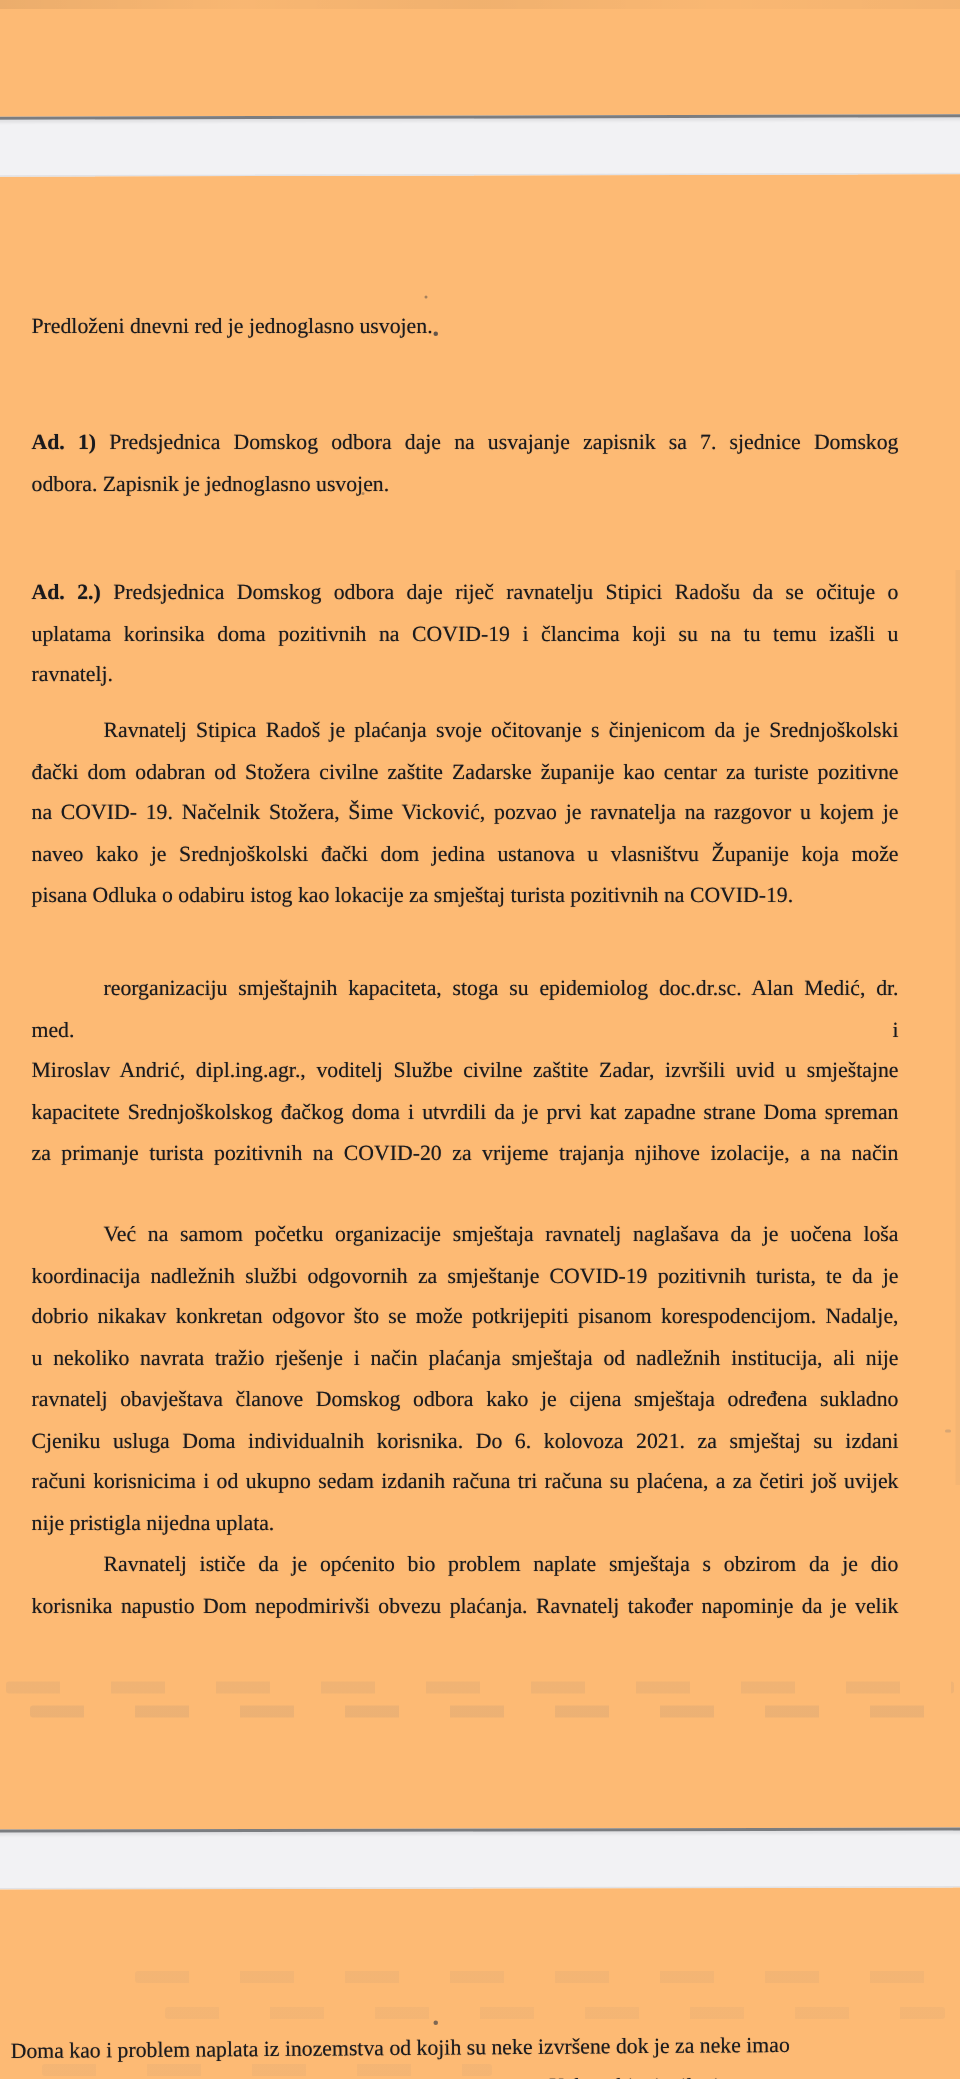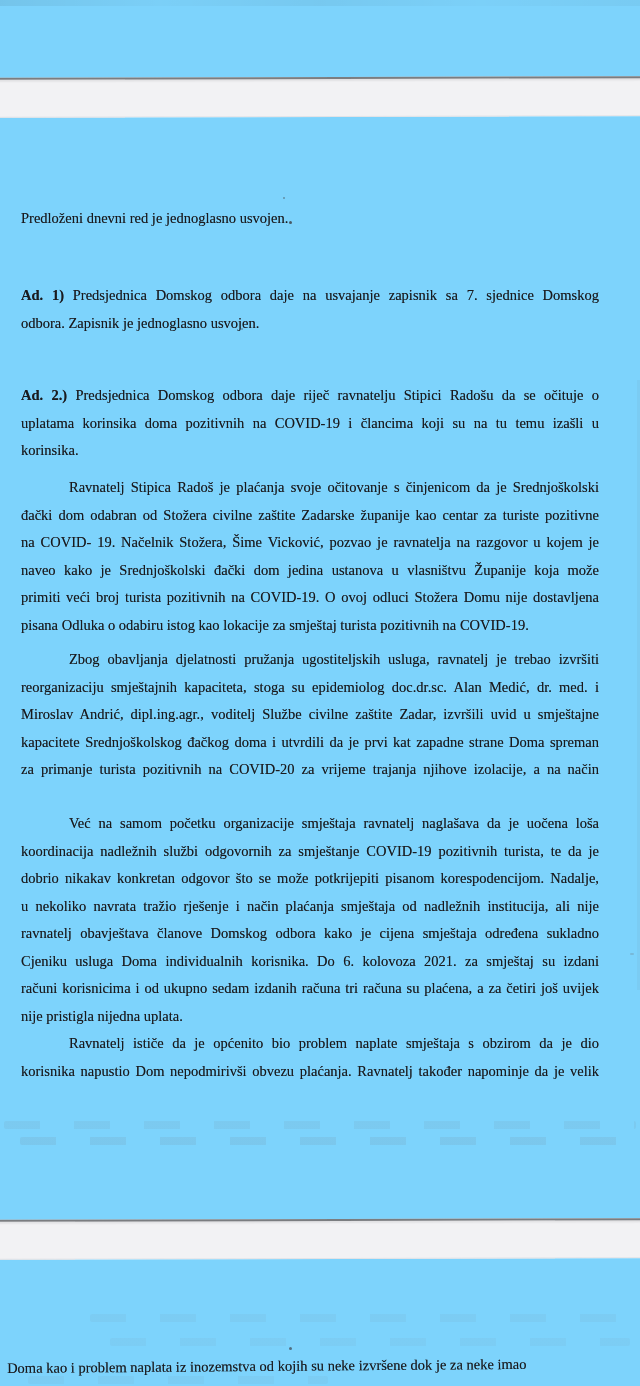--- a/index.html
+++ b/index.html
@@ -1,20 +1,20 @@
 <!DOCTYPE html>
 <html lang="hr"><head>
 <meta charset="utf-8">
 <title>Zapisnik - sken</title>
 <style>
   html,body{margin:0;padding:0;background:#ffffff;}
   .scan{
     position:relative;
     width:640px;height:1386px;
-    background:#7dd3fc;
+    background:#fdba74;
     overflow:hidden;
     font-family:"Liberation Serif","DejaVu Serif",serif;
     font-size:14.5px;
     color:#1a1a1d;
     text-shadow:0 0 .6px rgba(25,25,30,.55);
   }
   
   .band{
     position:absolute;left:-4px;width:648px;height:38px;
     background:#f2f2f4;
@@ -88,34 +88,32 @@
     </div>
 
   <div class="para p-ad1">
       <div class="line just"><span class="adlabel">Ad. 1)</span> Predsjednica Domskog odbora daje na usvajanje zapisnik sa 7. sjednice Domskog</div>
       <div class="line">odbora. Zapisnik je jednoglasno usvojen.</div>
     </div>
 
   <div class="para p-ad2">
       <div class="line just"><span class="adlabel">Ad. 2.)</span> Predsjednica Domskog odbora daje riječ ravnatelju Stipici Radošu da se očituje o</div>
       <div class="line just">uplatama korinsika doma pozitivnih na COVID-19 i člancima koji su na tu temu izašli u</div>
-      <div class="line">korinsika.</div>
+      <div class="line">ravnatelj.</div>
     </div>
 
   <div class="para p-ocit indent">
       <div class="line just">Ravnatelj Stipica Radoš je plaćanja svoje očitovanje s činjenicom da je Srednjoškolski</div>
       <div class="line just">đački dom odabran od Stožera civilne zaštite Zadarske županije kao centar za turiste pozitivne</div>
       <div class="line just">na COVID- 19. Načelnik Stožera, Šime Vicković, pozvao je ravnatelja na razgovor u kojem je</div>
       <div class="line just">naveo kako je Srednjoškolski đački dom jedina ustanova u vlasništvu Županije koja može</div>
-      <div class="line just">primiti veći broj turista pozitivnih na COVID-19. O ovoj odluci Stožera Domu nije dostavljena</div>
       <div class="line">pisana Odluka o odabiru istog kao lokacije za smještaj turista pozitivnih na COVID-19.</div>
     </div>
 
   <div class="para p-reorg indent">
-      <div class="line just">Zbog obavljanja djelatnosti pružanja ugostiteljskih usluga, ravnatelj je trebao izvršiti</div>
       <div class="line just">reorganizaciju smještajnih kapaciteta, stoga su epidemiolog doc.dr.sc. Alan Medić, dr. med. i</div>
       <div class="line just">Miroslav Andrić, dipl.ing.agr., voditelj Službe civilne zaštite Zadar, izvršili uvid u smještajne</div>
       <div class="line just">kapacitete Srednjoškolskog đačkog doma i utvrdili da je prvi kat zapadne strane Doma spreman</div>
       <div class="line just">za primanje turista pozitivnih na COVID-20 za vrijeme trajanja njihove izolacije, a na način</div>
     </div>
 
   <div class="para p-koord indent">
       <div class="line just">Već na samom početku organizacije smještaja ravnatelj naglašava da je uočena loša</div>
       <div class="line just">koordinacija nadležnih službi odgovornih za smještanje COVID-19 pozitivnih turista, te da je</div>
       <div class="line just">dobrio nikakav konkretan odgovor što se može potkrijepiti pisanom korespodencijom. Nadalje,</div>

